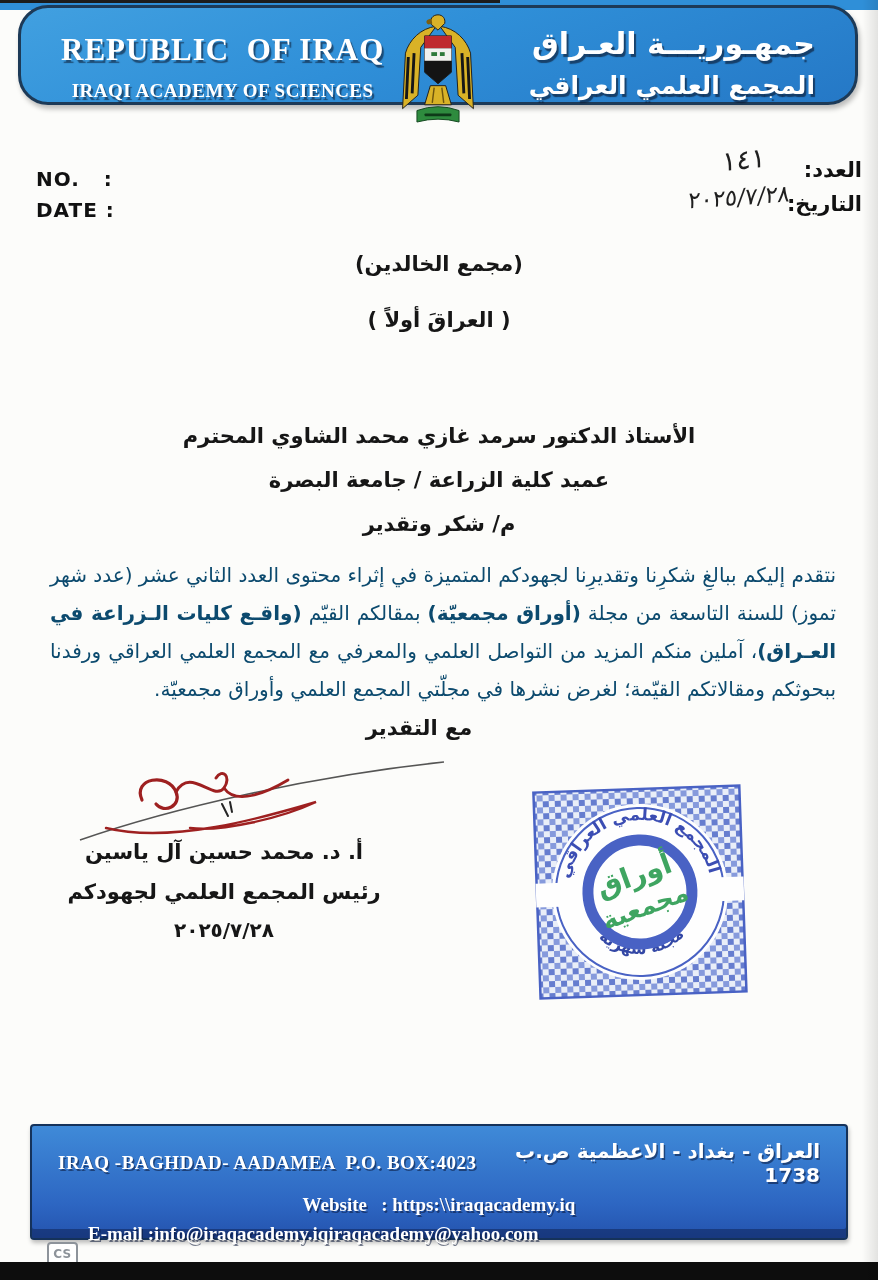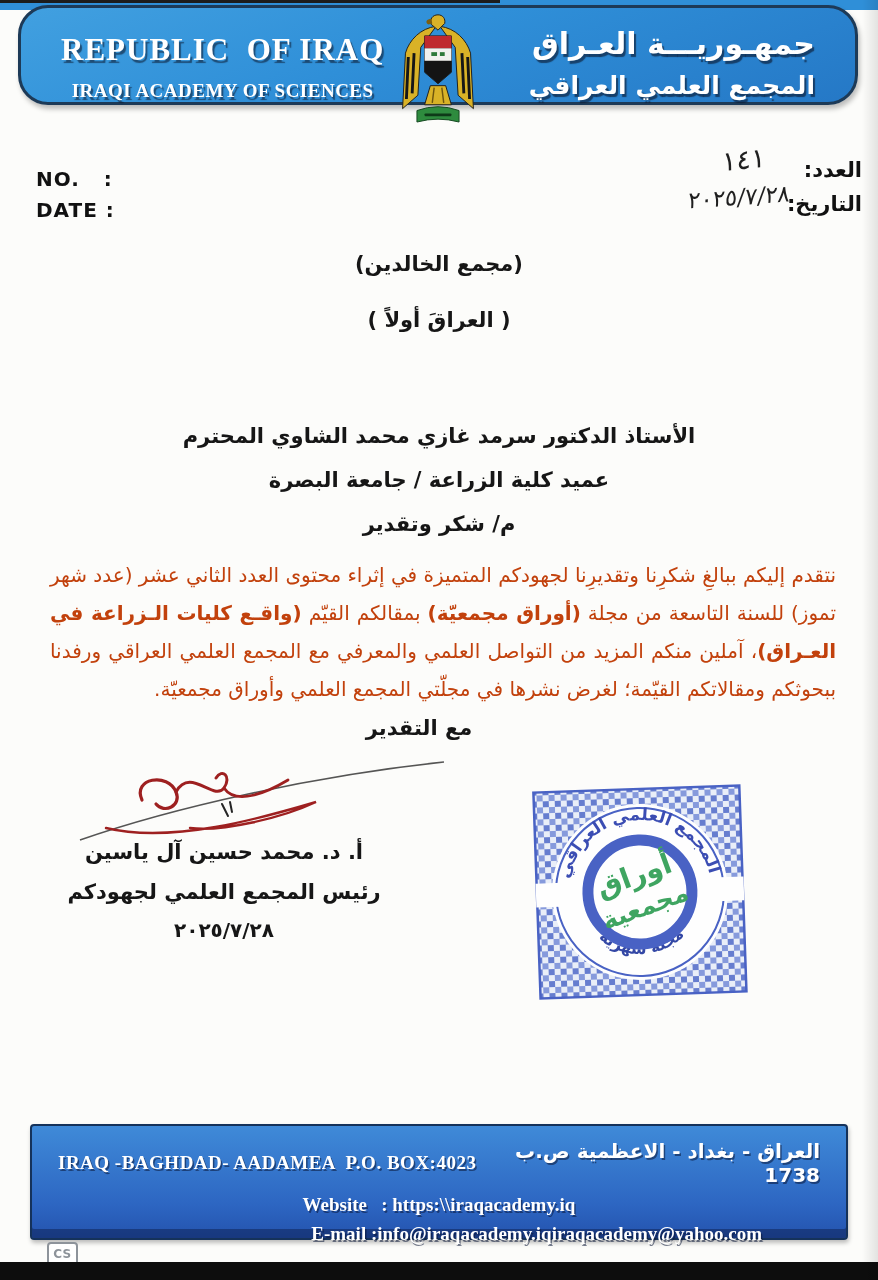--- a/index.html
+++ b/index.html
@@ -44,21 +44,21 @@
   .hw-date{right:88px;top:184px;font-size:23px;transform:rotate(-4deg) skewX(-8deg);}
   
   .center-line{left:0;width:878px;text-align:center;font-weight:bold;direction:rtl;}
   .motto1{top:252px;font-size:21px;}
   .motto2{top:308px;font-size:21px;}
   .addr1{top:424px;font-size:21px;}
   .addr2{top:468px;font-size:21px;}
   .addr3{top:512px;font-size:21px;}
   
   .body-par{left:50px;top:556px;width:786px;direction:rtl;text-align:justify;
-    font-size:20px;line-height:38px;color:#c2410c;}
+    font-size:20px;line-height:38px;color:#0c4a6e;}
   .body-par .b{font-weight:bold;}
   .closing{top:716px;font-size:21px;transform:translateX(-20px);}
   
   .sig{left:72px;top:748px;}
   .sign-block{left:56px;top:840px;width:336px;text-align:center;direction:rtl;
     font-weight:bold;}
   .sign-name{font-size:21px;}
   .sign-title{font-size:21px;margin-top:16px;}
   .sign-date{font-size:20px;margin-top:14px;}
   
@@ -72,21 +72,21 @@
     color:#fff;font-family:"Liberation Serif", serif;font-weight:bold;
   }
   .footer .row1{display:flex;justify-content:space-between;align-items:center;
     padding:13px 26px 0 26px;}
   .f-en{font-size:19px;letter-spacing:.5px;white-space:pre;
     text-shadow:1.5px 2px 0 rgba(10,22,55,0.55);}
   .f-ar{font-family:"DejaVu Sans", sans-serif;font-size:20px;direction:rtl;
     text-shadow:1.5px 2px 0 rgba(10,22,55,0.55);}
   .footer .row2{text-align:center;margin-top:7px;font-size:19px;white-space:pre;
     text-shadow:1.5px 2px 0 rgba(10,22,55,0.55);}
-  .footer .row3{display:flex;justify-content:flex-end;margin-top:7px;
+  .footer .row3{display:flex;justify-content:flex-start;margin-top:7px;
     padding:0 84px 0 56px;font-size:19px;
     text-shadow:1.5px 2px 0 rgba(10,22,55,0.55);}
   
   .wm{left:8px;top:1242px;display:flex;align-items:center;gap:8px;flex-direction:column;}
   .cs-box{width:27px;height:20px;border:2px solid #8d939a;border-radius:4px;
     color:#8d939a;font-size:12px;font-weight:bold;display:flex;
     align-items:center;justify-content:center;background:#fff;}
   .cs-name{color:#9aa0a6;font-size:17px;}
   .cs-ar{color:#abb0b6;font-size:14px;direction:rtl;}
   .bottom-bar{left:0;top:1262px;width:878px;height:18px;background:#0d0d0d;}

